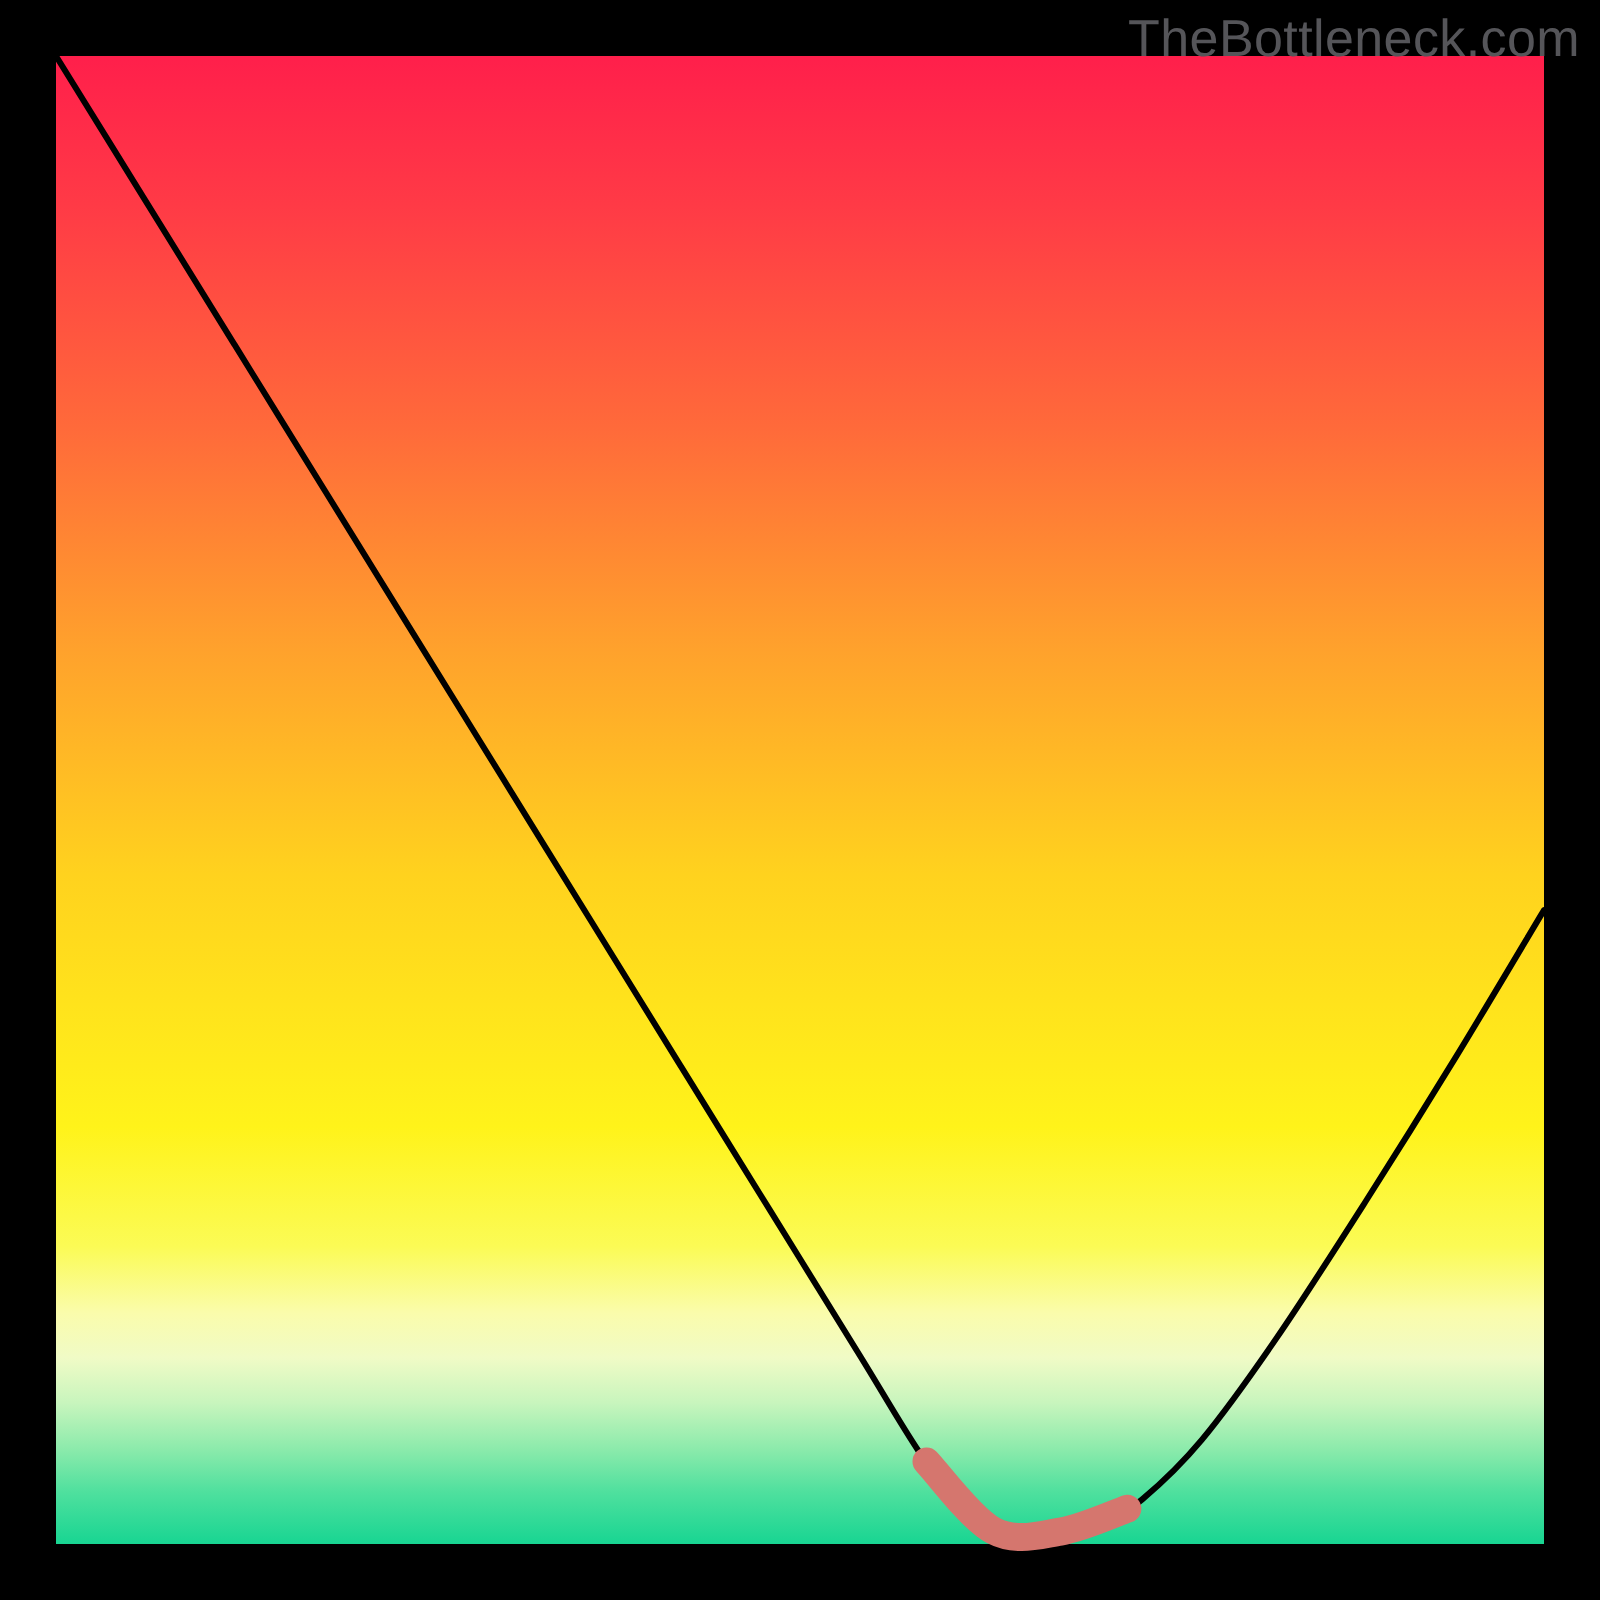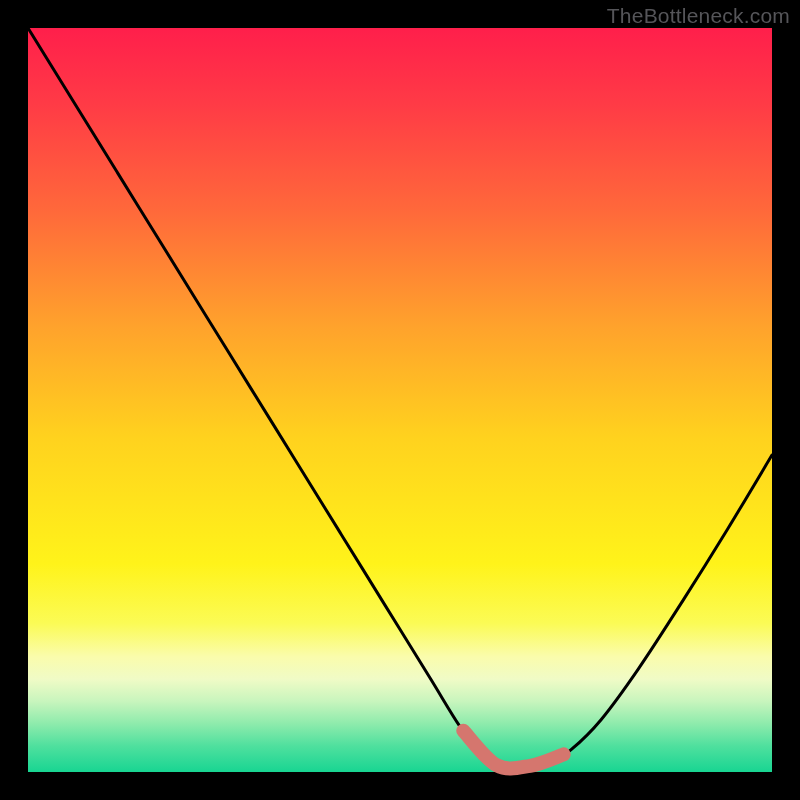--- a/index.html
+++ b/index.html
@@ -15,21 +15,21 @@
     position: relative;
     width: 800px;
     height: 800px;
     background: #000;
   }
   .watermark {
     position: absolute;
     top: 4px;
     right: 10px;
     color: #555559;
-    font-size: 21px;
+    font-size: 26px;
     letter-spacing: 0.2px;
     z-index: 5;
     font-weight: 400;
   }
   svg.plot {
     position: absolute;
     left: 0;
     top: 0;
   }
 </style>

